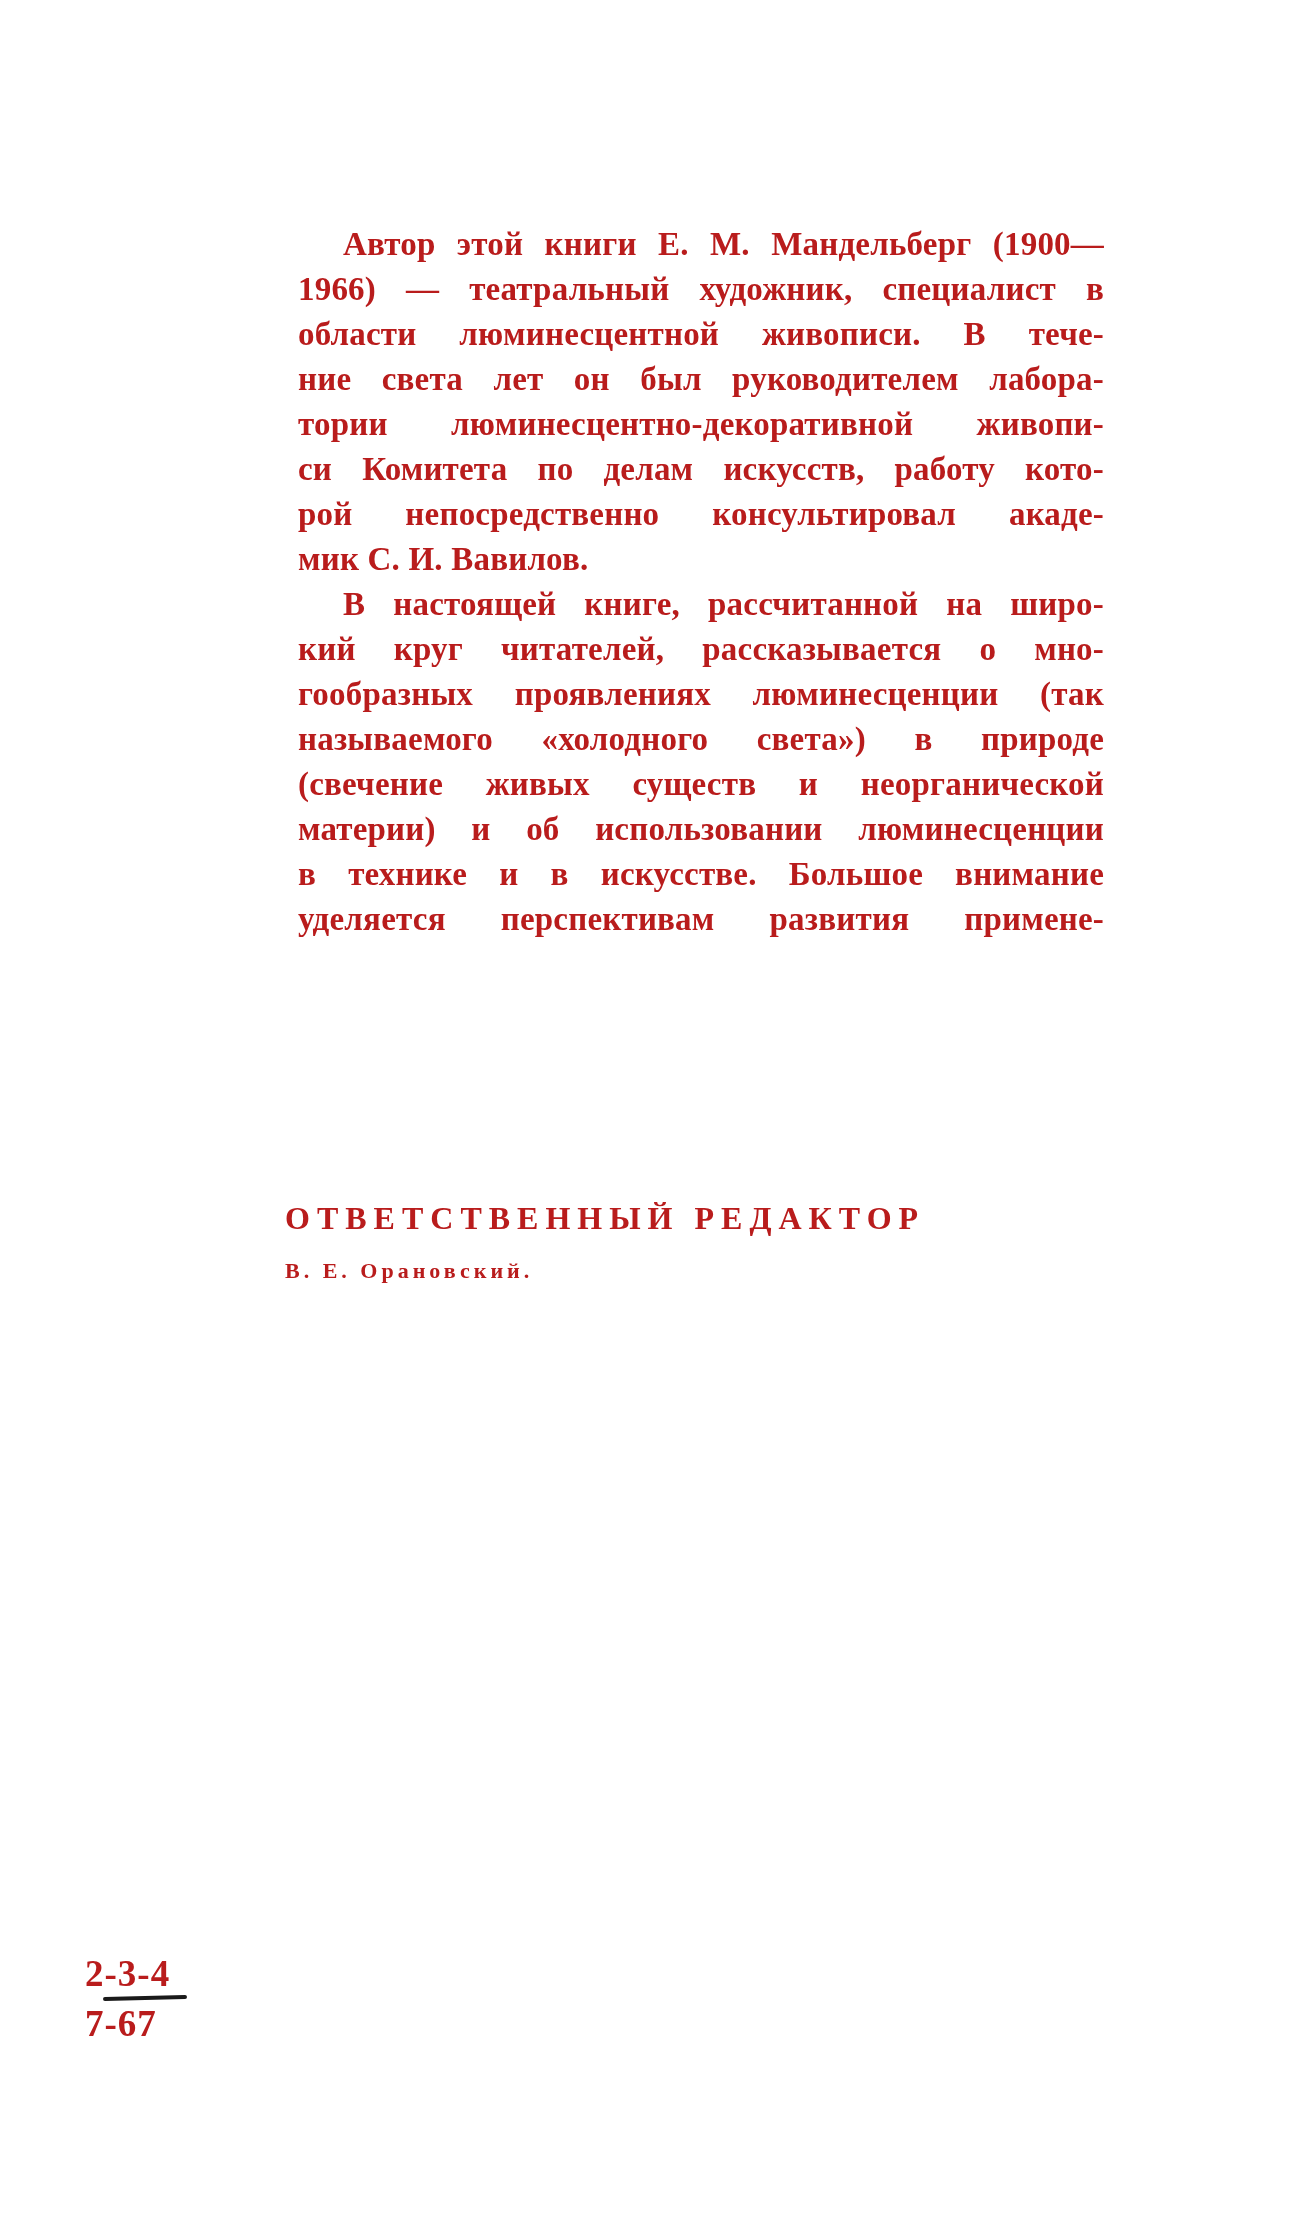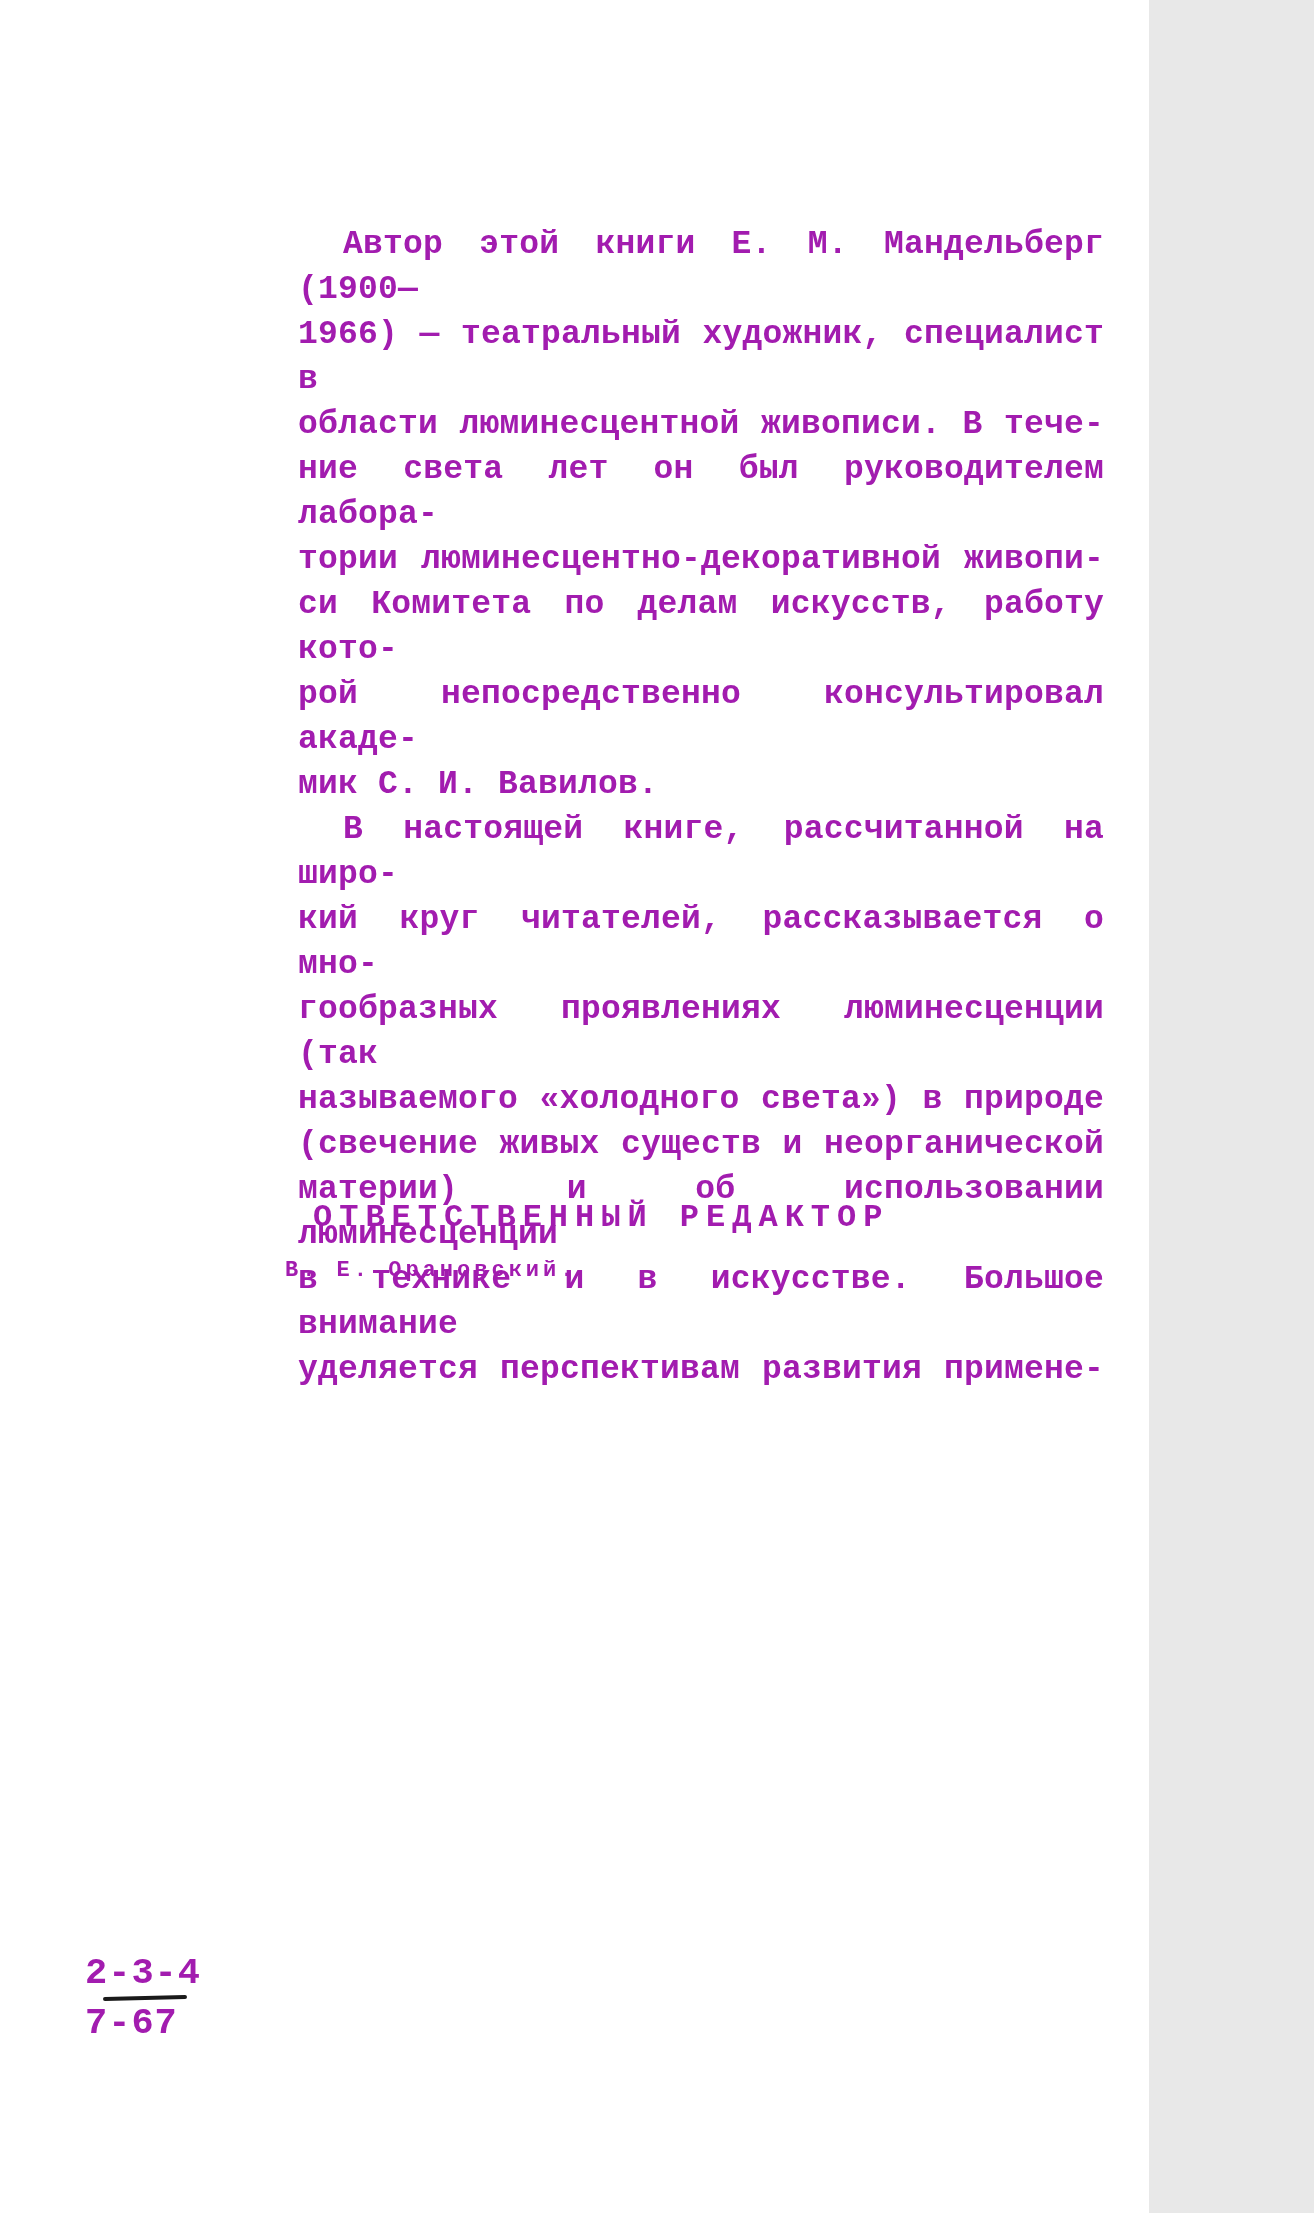--- a/index.html
+++ b/index.html
@@ -2,25 +2,25 @@
 <html><head>
 <meta charset="utf-8">
 <style>
   html, body {
     margin: 0;
     padding: 0;
     background: #e8e8e8;
   }
   .page {
     position: relative;
-    width: 1149px;
+    width: 1314px;
     height: 2213px;
     background: #ffffff;
-    color: #a21caf;
-    font-family: Liberation Mono, monospace;
+    color: #b91c1c;
+    font-family: Liberation Serif, serif;
     font-weight: 700;
     overflow: hidden;
   }
   
   .annotation {
     position: absolute;
     left: 298px;
     top: 222px;
     width: 806px;
     font-size: 33px;
@@ -42,21 +42,20 @@
     position: absolute;
     left: 285px;
     top: 1198px;
     width: 760px;
   }
   .editor-title {
     font-size: 32px;
     line-height: 40px;
     letter-spacing: 7px;
     margin-bottom: 12px;
-    margin-left: 28px;
   }
   .editor-name {
     font-size: 22px;
     line-height: 42px;
     letter-spacing: 4px;
   }
   
   .imprint {
     position: absolute;
     left: 85px;

